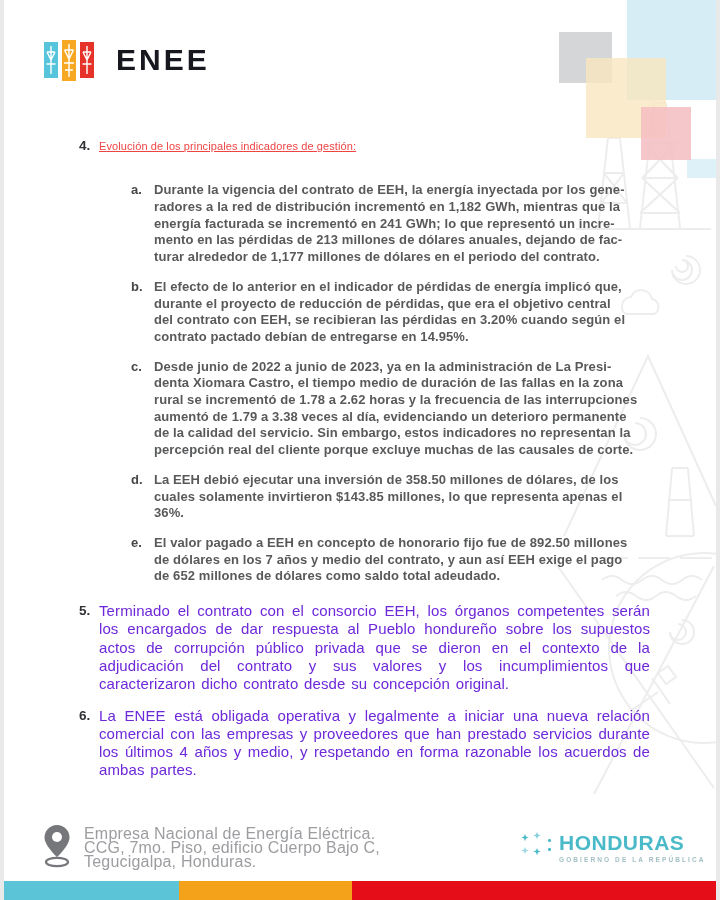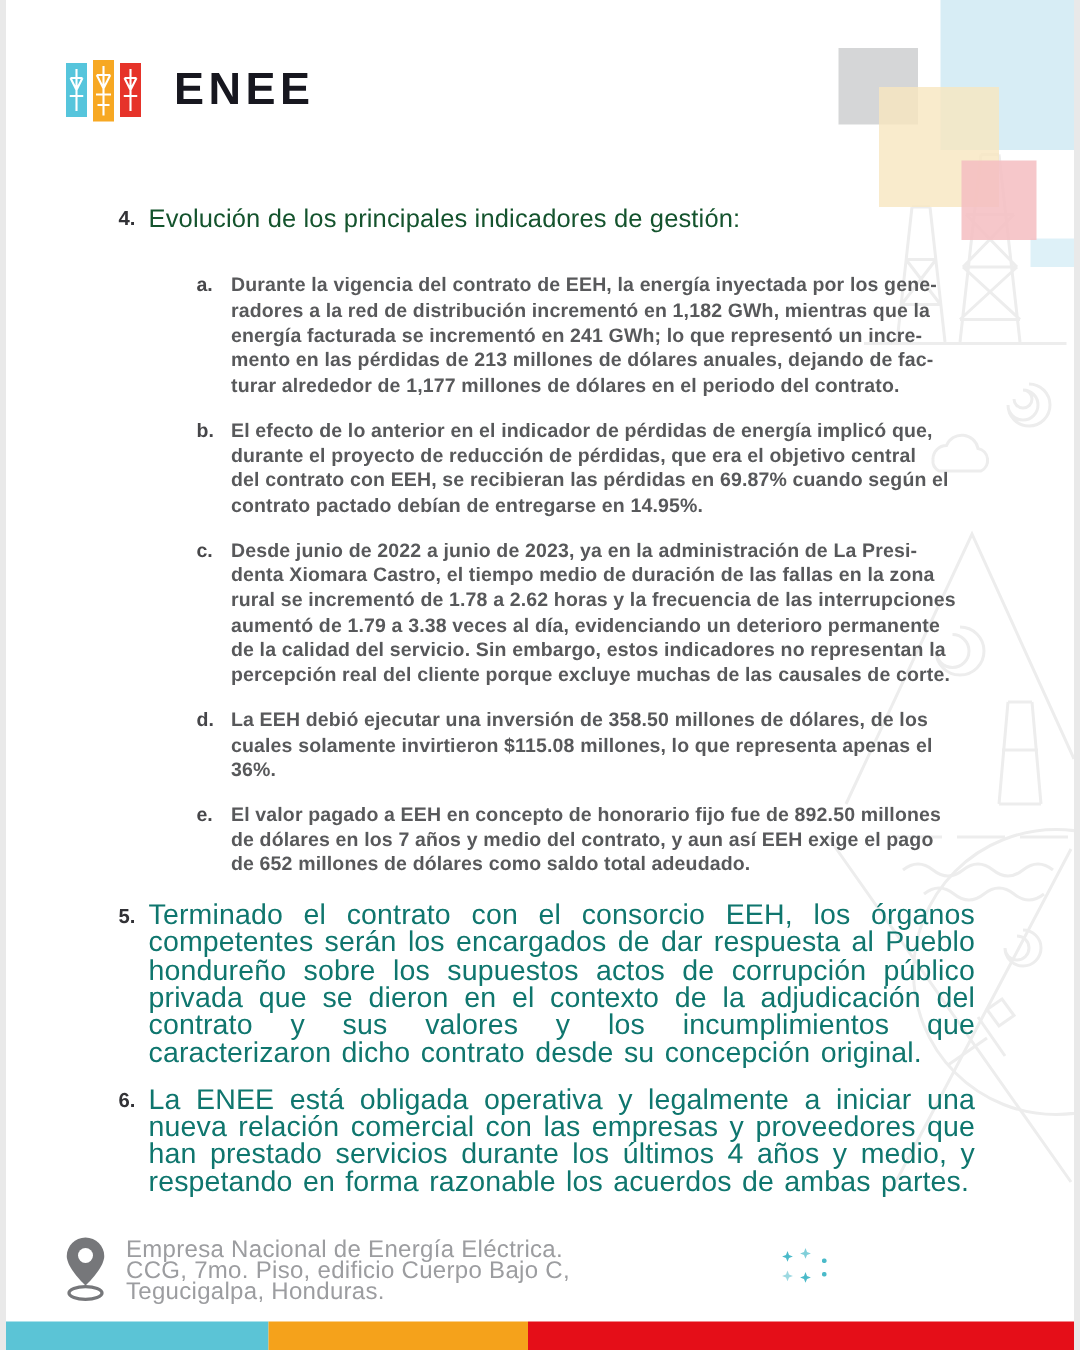--- a/index.html
+++ b/index.html
@@ -16,22 +16,22 @@
   .sq-blue2{left:683px;top:159px;width:37px;height:19px;background:rgba(214,238,246,0.8);z-index:1;}
   
   .watermark{position:absolute;right:0;top:88px;z-index:0;pointer-events:none;}
   
   .logo{position:absolute;left:40px;top:38px;display:flex;align-items:center;gap:20px;z-index:5;}
   .logo-text{font-size:30px;font-weight:800;letter-spacing:3px;color:#17171f;line-height:1;}
   
   .content{position:absolute;left:75px;top:137px;width:573px;z-index:5;}
   .main-item{display:flex;}
   .num{width:20px;flex:0 0 20px;font-size:13.5px;font-weight:700;color:#323236;line-height:18.3px;}
-  .m4text{font-size:17px;color:#14532d;line-height:18.3px;letter-spacing:0.1px;}
-  .jtext{font-size:19px;color:#0f766e;line-height:18.3px;text-align:justify;letter-spacing:0.1px;word-spacing:1.5px;width:551px;}
+  .m4text{font-size:11px;color:#ef4444;line-height:18.3px;letter-spacing:0.1px;text-decoration:underline;}
+  .jtext{font-size:15px;color:#6d28d9;line-height:18.3px;text-align:justify;letter-spacing:0.1px;word-spacing:1.5px;width:551px;}
   .subitems{margin:27px 0 0 52px;}
   .subitem{display:flex;margin-bottom:13px;}
   .letter{width:23px;flex:0 0 23px;font-size:13px;font-weight:700;color:#464649;line-height:16.7px;}
   .sublines{white-space:pre-line;font-size:13px;color:#58595b;line-height:16.7px;letter-spacing:0.1px;width:496px;font-weight:bold;}
   .item5{margin-top:17px;}
   .item6{margin-top:13px;}
   
   .footer-address{position:absolute;left:38px;top:824px;display:flex;align-items:flex-start;gap:12px;z-index:5;}
   .address{white-space:pre-line;font-size:16px;line-height:14px;color:#9c9da0;padding-top:3px;letter-spacing:0.2px;}
   .gov-logo{position:absolute;left:516px;top:832px;z-index:5;display:flex;align-items:flex-start;gap:5px;}
@@ -110,36 +110,36 @@
         <span class="sublines">Durante la vigencia del contrato de EEH, la energía inyectada por los gene-
 radores a la red de distribución incrementó en 1,182 GWh, mientras que la
 energía facturada se incrementó en 241 GWh; lo que representó un incre-
 mento en las pérdidas de 213 millones de dólares anuales, dejando de fac-
 turar alrededor de 1,177 millones de dólares en el periodo del contrato.</span>
       </div>
       <div class="subitem">
         <span class="letter">b.</span>
         <span class="sublines">El efecto de lo anterior en el indicador de pérdidas de energía implicó que,
 durante el proyecto de reducción de pérdidas, que era el objetivo central
-del contrato con EEH, se recibieran las pérdidas en 69.87% cuando según el
+del contrato con EEH, se recibieran las pérdidas en 3.20% cuando según el
 contrato pactado debían de entregarse en 14.95%.</span>
       </div>
       <div class="subitem">
         <span class="letter">c.</span>
         <span class="sublines">Desde junio de 2022 a junio de 2023, ya en la administración de La Presi-
 denta Xiomara Castro, el tiempo medio de duración de las fallas en la zona
 rural se incrementó de 1.78 a 2.62 horas y la frecuencia de las interrupciones
 aumentó de 1.79 a 3.38 veces al día, evidenciando un deterioro permanente
 de la calidad del servicio. Sin embargo, estos indicadores no representan la
 percepción real del cliente porque excluye muchas de las causales de corte.</span>
       </div>
       <div class="subitem">
         <span class="letter">d.</span>
         <span class="sublines">La EEH debió ejecutar una inversión de 358.50 millones de dólares, de los
-cuales solamente invirtieron $115.08 millones, lo que representa apenas el
+cuales solamente invirtieron $143.85 millones, lo que representa apenas el
 36%.</span>
       </div>
       <div class="subitem">
         <span class="letter">e.</span>
         <span class="sublines">El valor pagado a EEH en concepto de honorario fijo fue de 892.50 millones
 de dólares en los 7 años y medio del contrato, y aun así EEH exige el pago
 de 652 millones de dólares como saldo total adeudado.</span>
       </div>
     </div>
 
@@ -170,20 +170,24 @@
     <svg width="34" height="26" viewBox="0 0 34 26">
       <g fill="#4ABAC9">
         <path d="M5 2 l1 2.6 2.6 1 -2.6 1 -1 2.6 -1 -2.6 -2.6 -1 2.6 -1 Z"></path>
         <path d="M5 15 l1 2.6 2.6 1 -2.6 1 -1 2.6 -1 -2.6 -2.6 -1 2.6 -1 Z" opacity="0.55"></path>
         <path d="M17 0 l1 2.6 2.6 1 -2.6 1 -1 2.6 -1 -2.6 -2.6 -1 2.6 -1 Z" opacity="0.7"></path>
         <path d="M17 16 l1 2.6 2.6 1 -2.6 1 -1 2.6 -1 -2.6 -2.6 -1 2.6 -1 Z"></path>
         <rect x="28" y="7" width="3" height="3" rx="1.2"></rect>
         <rect x="28" y="16" width="3" height="3" rx="1.2"></rect>
       </g>
     </svg>
+    <div>
+      <div class="gov-name">HONDURAS</div>
+      <div class="gov-sub">GOBIERNO DE LA REPÚBLICA</div>
+    </div>
   </div>
 
   <div class="bottom-bar">
     <div class="seg-teal"></div>
     <div class="seg-orange"></div>
     <div class="seg-red"></div>
   </div>
 
 </div>
 

